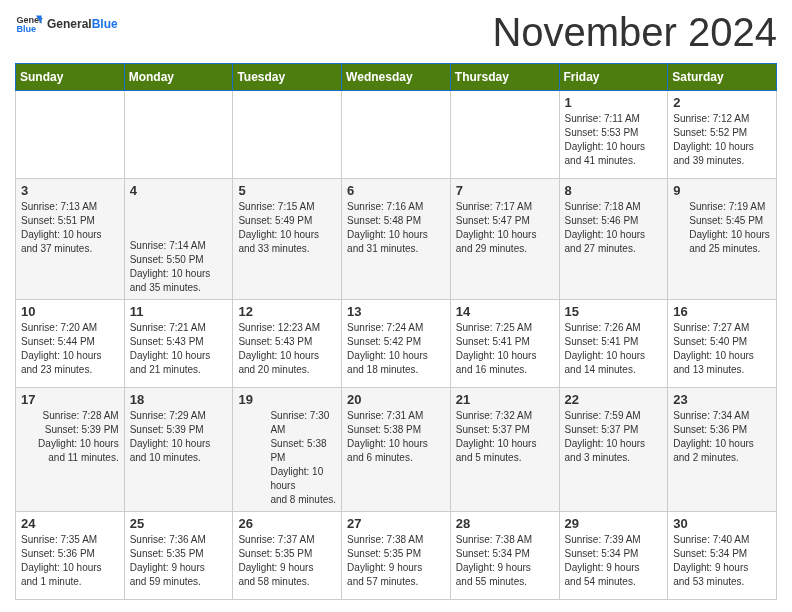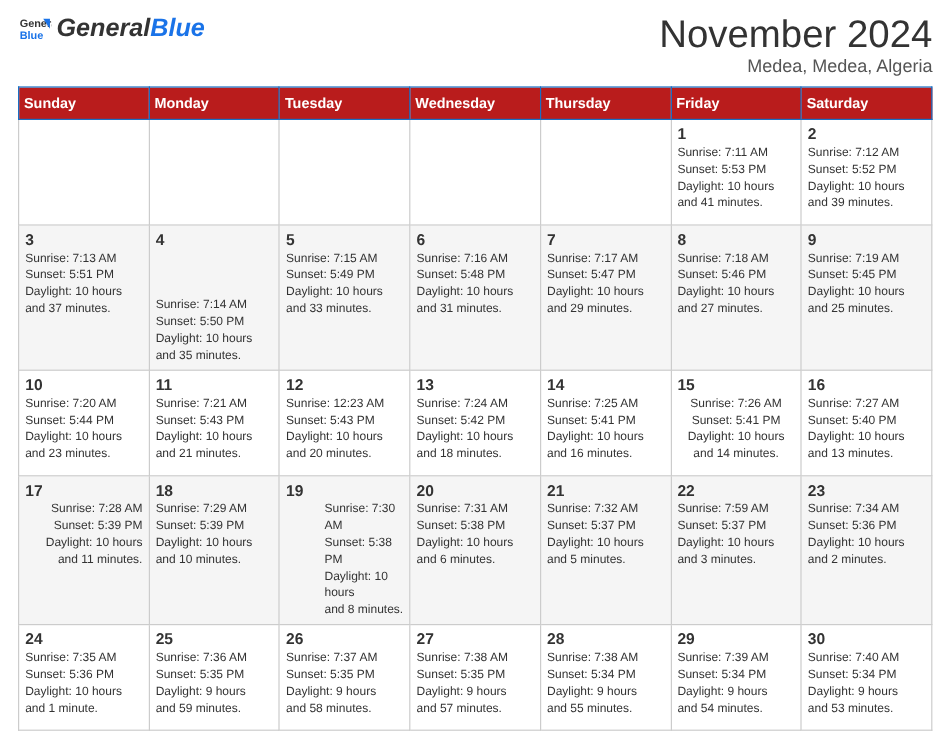--- a/index.html
+++ b/index.html
@@ -22,35 +22,35 @@
       gap: 4px;
     }
     .logo-icon {
       width: 28px;
       height: 28px;
     }
     .title-block {
       text-align: right;
     }
     .month-title {
-      font-size: 32px;
+      font-size: 40px;
       font-weight: normal;
       color: #333;
     }
     .subtitle {
       font-size: 15px;
       color: #555;
     }
     table {
       width: 100%;
       border-collapse: collapse;
       table-layout: fixed;
     }
     thead tr {
-      background: #b91c1c;
+      background: #4d7c0f;
     }
     thead th {
       color: #fff;
       font-size: 12px;
       font-weight: bold;
       padding: 6px 4px;
       border: 1px solid #1a6fc4;
       text-align: left;
     }
     tbody td {
@@ -85,28 +85,27 @@
 
 <div class="header">
   <div class="logo">
     <svg class="logo-icon" viewBox="0 0 40 40" xmlns="http://www.w3.org/2000/svg">
       <rect x="0" y="0" width="40" height="40" rx="4" fill="#fff"></rect>
       <text x="2" y="18" font-size="13" font-weight="bold" fill="#333" font-family="Arial">General</text>
       <text x="2" y="32" font-size="13" font-weight="bold" fill="#1a73e8" font-family="Arial">Blue</text>
       <polygon points="30,8 38,8 38,20" fill="#1a73e8"></polygon>
     </svg>
     <div>
-      <div style="font-size:21px;font-weight:bold;color:#333;line-height:1.2;font-style:italic;">
+      <div style="font-size:12px;font-weight:bold;color:#333;line-height:1.2;">
         <span style="color:#333">General</span><span style="color:#1a73e8">Blue</span>
       </div>
     </div>
   </div>
   <div class="title-block">
     <div class="month-title">November 2024</div>
-    <div class="subtitle">Medea, Medea, Algeria</div>
   </div>
 </div>
 
 <table>
   <thead>
     <tr>
       <th>Sunday</th>
       <th>Monday</th>
       <th>Tuesday</th>
       <th>Wednesday</th>
@@ -175,21 +174,21 @@
         </td>
         <td>
           <span class="day-num">8</span>
           <div class="day-info" style="white-space: pre-line;">Sunrise: 7:18 AM
 Sunset: 5:46 PM
 Daylight: 10 hours
 and 27 minutes.</div>
         </td>
         <td>
           <span class="day-num">9</span>
-          <div class="day-info" style="white-space: pre-line;">Sunrise: 7:19 AM
+          <div class="day-info" style="white-space: pre-line; margin-left: 16px;">Sunrise: 7:19 AM
 Sunset: 5:45 PM
 Daylight: 10 hours
 and 25 minutes.</div>
         </td>
       </tr>
       <tr>
         <td>
           <span class="day-num">10</span>
           <div class="day-info" style="white-space: pre-line;">Sunrise: 7:20 AM
 Sunset: 5:44 PM
@@ -219,21 +218,21 @@
         </td>
         <td>
           <span class="day-num">14</span>
           <div class="day-info" style="white-space: pre-line;">Sunrise: 7:25 AM
 Sunset: 5:41 PM
 Daylight: 10 hours
 and 16 minutes.</div>
         </td>
         <td>
           <span class="day-num">15</span>
-          <div class="day-info" style="white-space: pre-line; text-align: center;">Sunrise: 7:26 AM
+          <div class="day-info" style="white-space: pre-line;">Sunrise: 7:26 AM
 Sunset: 5:41 PM
 Daylight: 10 hours
 and 14 minutes.</div>
         </td>
         <td>
           <span class="day-num">16</span>
           <div class="day-info" style="white-space: pre-line;">Sunrise: 7:27 AM
 Sunset: 5:40 PM
 Daylight: 10 hours
 and 13 minutes.</div>

